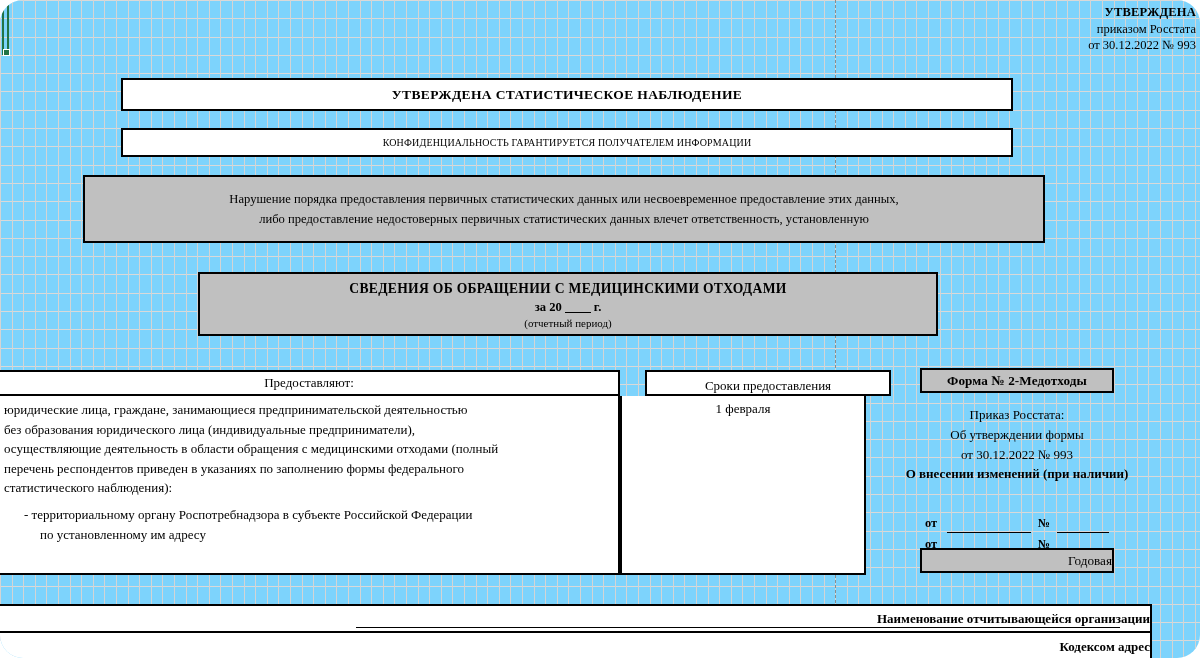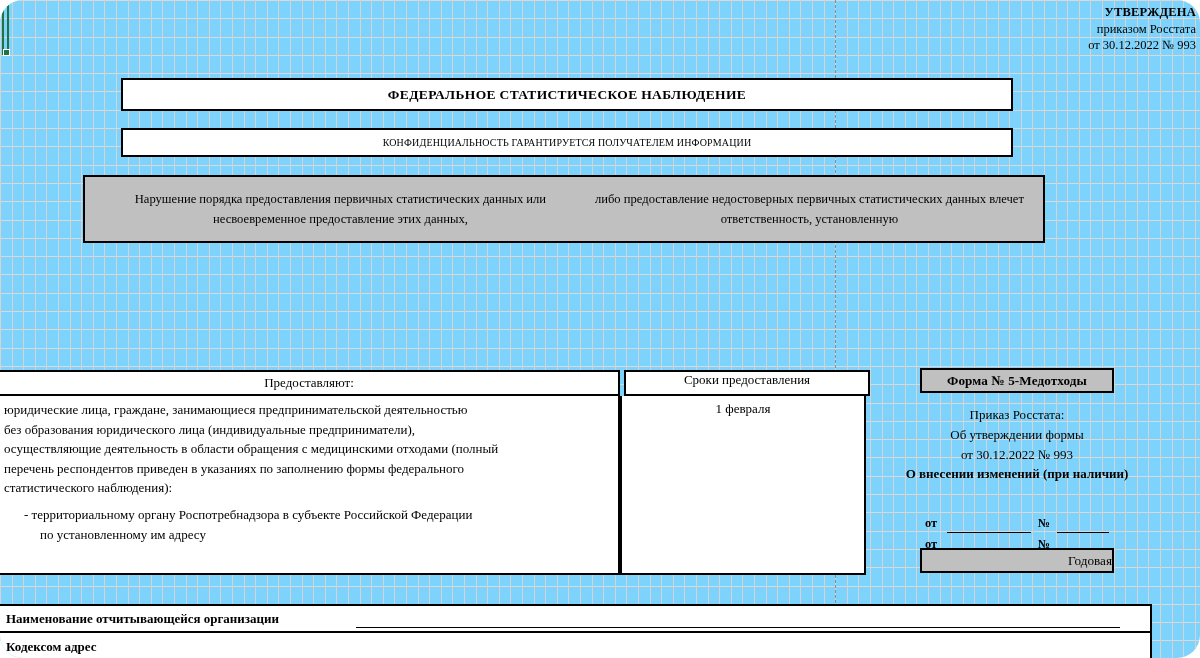--- a/index.html
+++ b/index.html
@@ -75,21 +75,21 @@
     border: 2px solid #000000;
     display: flex;
     align-items: center;
     justify-content: center;
     text-align: center;
   }
   .gray {
     background: #c0c0c0;
     border: 2px solid #000000;
     display: flex;
-    flex-direction: row;
+    flex-direction: column;
     align-items: center;
     justify-content: center;
     text-align: center;
   }
 
   
   #approval {
     left: 1032px;
     top: 4px;
     width: 164px;
@@ -172,24 +172,24 @@
     line-height: 19.6px;
     white-space: nowrap;
   }
   #tbl-providers-body .sub {
     margin-top: 7px;
   }
   #tbl-providers-body .sub .l1 { padding-left: 20px; }
   #tbl-providers-body .sub .l2 { padding-left: 36px; }
 
   #tbl-deadline-head {
-    left: 624px; top: 370px; width: 246px; height: 26px;
-    border: 2px solid #000;
-    background: #fff;
-    display: flex; align-items: flex-start; justify-content: center;
+    left: 645px; top: 370px; width: 246px; height: 26px;
+    border: 2px solid #000;
+    background: #fff;
+    display: flex; align-items: flex-end; justify-content: center;
   }
   #tbl-deadline-head .t { font-size: 13px; }
 
   #tbl-deadline-body {
     left: 620px; top: 396px; width: 246px; height: 179px;
     border: 2px solid #000;
     border-top: 0;
     background: #fff;
     padding-top: 5px;
     text-align: center;
@@ -261,20 +261,21 @@
     border-left: 0;
     border-bottom: 0;
     background: #fff;
   }
   .ident-row {
     position: relative;
     height: 27px;
     box-sizing: border-box;
     display: flex;
     align-items: center;
+    justify-content: flex-end;
   }
   .ident-row.first { border-bottom: 2px solid #000; }
   .ident-row .lbl {
     font-size: 13px;
     font-weight: 700;
     padding-left: 6px;
     white-space: nowrap;
   }
   .ident-row .fillrule {
     position: absolute;
@@ -295,32 +296,39 @@
 
   <div id="cell-selection"></div>
 
   <div class="abs" id="approval">
     <div class="ln1">УТВЕРЖДЕНА</div>
     <div class="ln">приказом Росстата</div>
     <div class="ln">от 30.12.2022 № 993</div>
   </div>
 
   <div class="abs framed" id="box-federal">
-    <span class="t">ФЕДЕРАЛЬНОЕ СТАТИСТИЧЕСКОЕ НАБЛЮДЕНИЕ</span>
+    <span class="t">УТВЕРЖДЕНА СТАТИСТИЧЕСКОЕ НАБЛЮДЕНИЕ</span>
   </div>
 
   <div class="abs framed" id="box-confid">
     <span class="t">КОНФИДЕНЦИАЛЬНОСТЬ ГАРАНТИРУЕТСЯ ПОЛУЧАТЕЛЕМ ИНФОРМАЦИИ</span>
   </div>
 
   <div class="abs gray" id="box-warning">
     <div class="t">Нарушение порядка предоставления первичных статистических данных или несвоевременное предоставление этих данных,</div>
     <div class="t">либо предоставление недостоверных первичных статистических данных влечет ответственность, установленную</div>
   </div>
 
+  <div class="abs gray" id="box-subject">
+    <div class="main">СВЕДЕНИЯ ОБ ОБРАЩЕНИИ С МЕДИЦИНСКИМИ ОТХОДАМИ</div>
+    <div class="year">
+      <span>за 20</span><span class="blank"></span><span>г.</span>
+    </div>
+    <div class="period">(отчетный период)</div>
+  </div>
 
   <div class="abs" id="tbl-providers-head">
     <span class="t">Предоставляют:</span>
   </div>
 
   <div class="abs" id="tbl-providers-body">
     <div class="line">юридические лица, граждане, занимающиеся предпринимательской деятельностью</div>
     <div class="line">без образования юридического лица (индивидуальные предприниматели),</div>
     <div class="line">осуществляющие деятельность в области обращения с медицинскими отходами (полный</div>
     <div class="line">перечень респондентов приведен в указаниях по заполнению формы федерального</div>
@@ -333,21 +341,21 @@
 
   <div class="abs" id="tbl-deadline-head">
     <span class="t">Сроки предоставления</span>
   </div>
 
   <div class="abs" id="tbl-deadline-body">
     <div class="t">1 февраля</div>
   </div>
 
   <div class="abs" id="box-formname">
-    <span class="t">Форма № 5-Медотходы</span>
+    <span class="t">Форма № 2-Медотходы</span>
   </div>
 
   <div class="abs" id="order-block">
     <div>Приказ Росстата:</div>
     <div>Об утверждении формы</div>
     <div>от 30.12.2022 № 993</div>
     <div class="bold">О внесении изменений (при наличии)</div>
   </div>
 
   <div class="abs" id="amend-rows">

